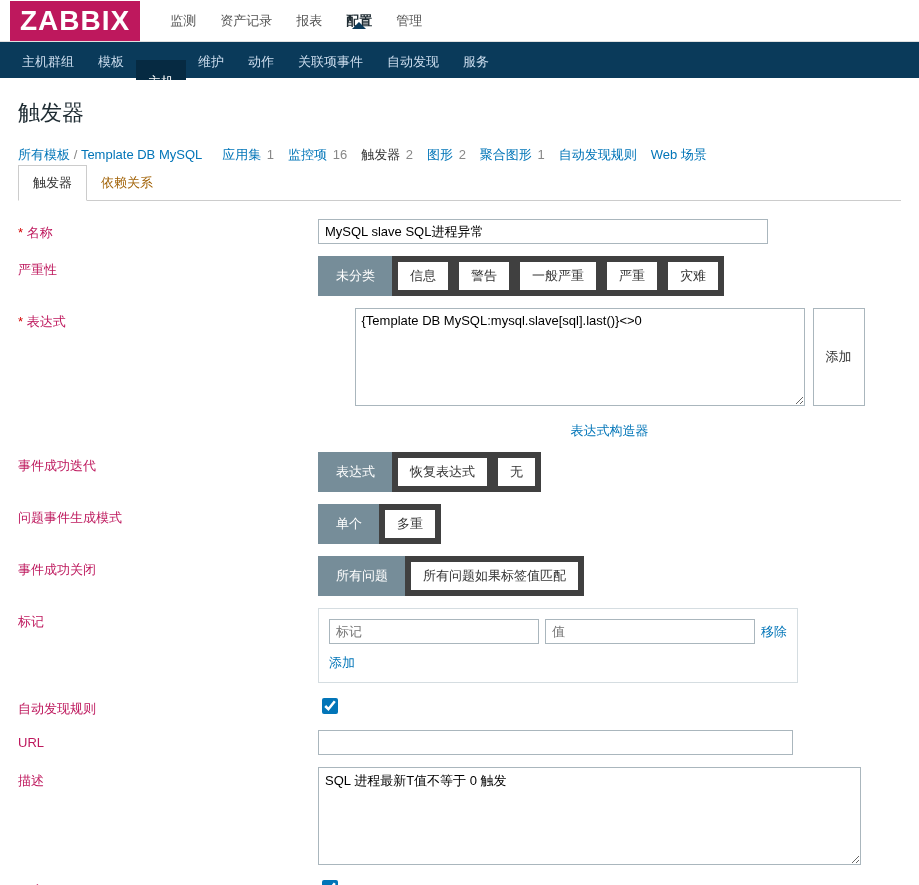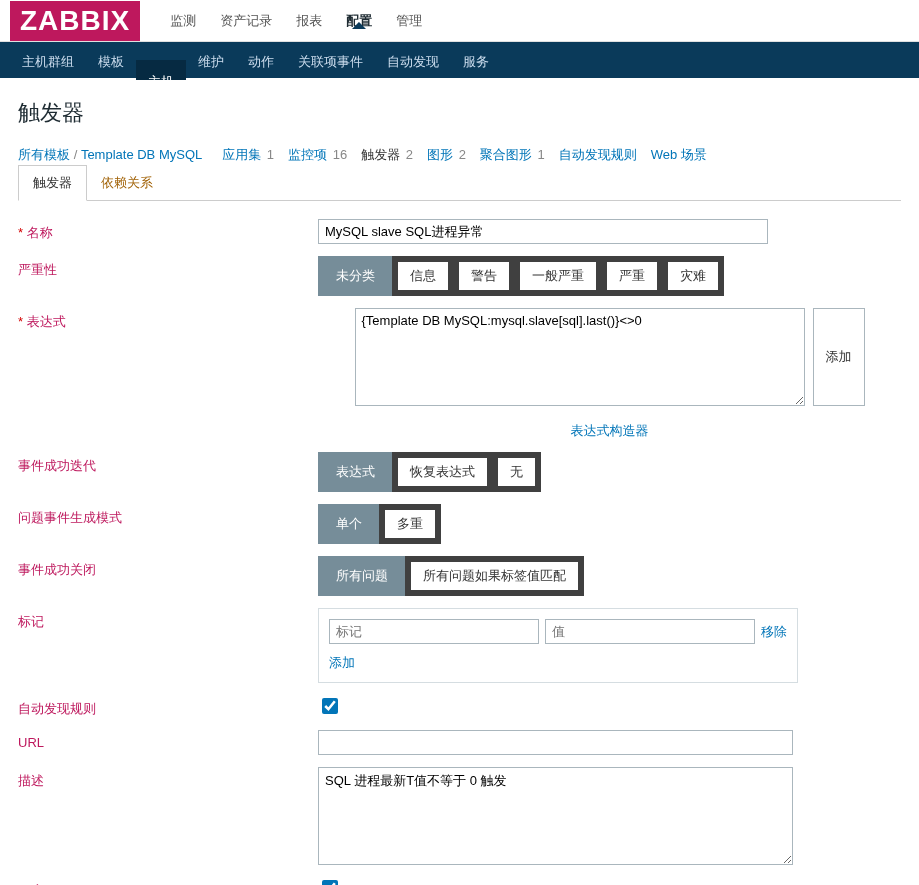--- a/index.html
+++ b/index.html
@@ -127,21 +127,21 @@
   .req::before { content: "* "; color: #d40000; }
   .ctrl { flex: 1; display: flex; align-items: flex-start; gap: 8px; }
   input[type=text], textarea {
     border: 1px solid #aab6bd;
     padding: 4px 6px;
     font-size: 13px;
     font-family: inherit;
   }
   .wide { width: 450px; }
   .textarea-expr { width: 450px; height: 98px; resize: both; }
-  .textarea-desc { width: 475px; height: 98px; resize: both; }
+  .textarea-desc { width: 543px; height: 98px; resize: both; }
   .btn {
     background: #fff;
     border: 1px solid #aab6bd;
     padding: 5px 12px;
     cursor: pointer;
     font-size: 13px;
     color: #333;
   }
   .btn-primary {
     background: #0275b8;

